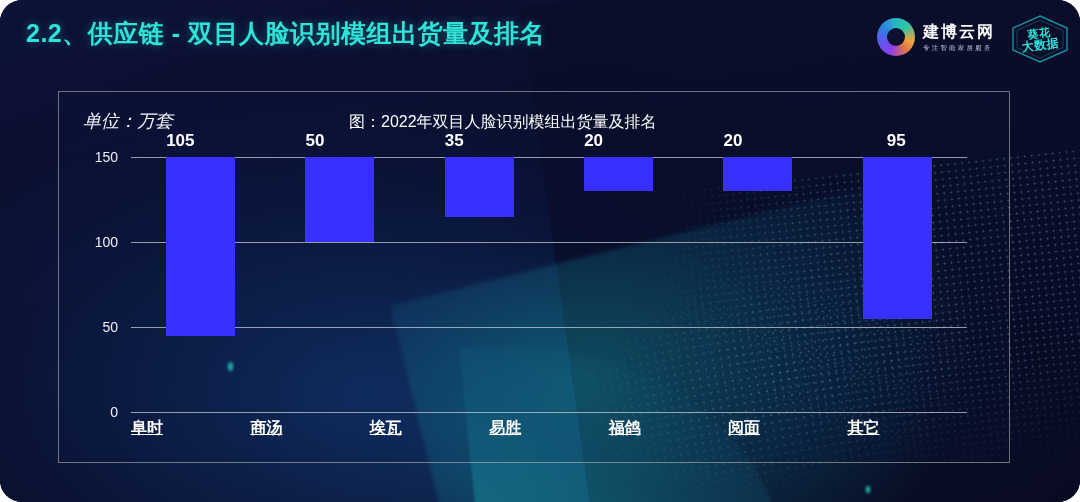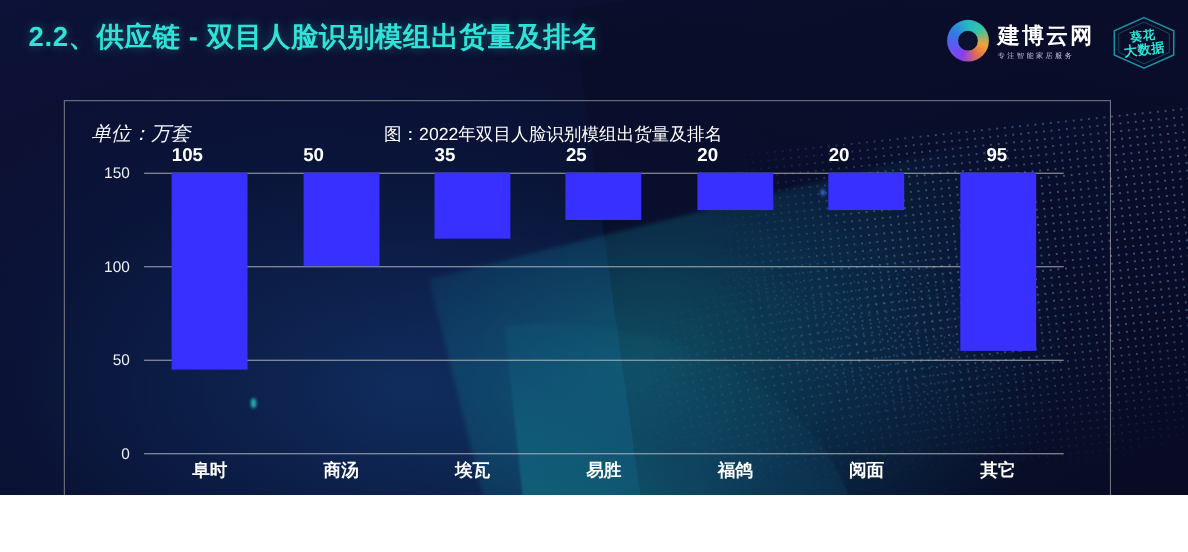--- a/index.html
+++ b/index.html
@@ -5,23 +5,24 @@
   * { box-sizing: border-box; margin: 0; padding: 0; }
   html, body {
     width: 1080px;
     height: 502px;
     overflow: hidden;
     font-family: "Liberation Sans", "DejaVu Sans", sans-serif;
   }
   #slide {
     position: relative;
     width: 1080px;
-    height: 450px;
+    height: 502px;
     background: #000000;
     overflow: hidden;
+    border-radius: 22px;
   }
 
   
   .bg-base {
     position: absolute; inset: 0;
     background:
       radial-gradient(ellipse 720px 420px at 34% 78%, rgba(22,72,140,0.55) 0%, rgba(13,38,90,0.25) 48%, rgba(10,18,52,0) 72%),
       radial-gradient(ellipse 520px 300px at 62% 90%, rgba(17,96,122,0.45) 0%, rgba(12,46,78,0.18) 55%, rgba(10,18,52,0) 78%),
       linear-gradient(160deg, #0d1238 0%, #0a0e2c 40%, #080b24 100%);
   }
@@ -119,21 +120,21 @@
   }
   .brand-mark::before {
     content: "";
     position: absolute; left: 17px; top: 3px;
     width: 12px; height: 12px; border-radius: 50%;
     background: #0c1130;
     opacity: 0;
   }
   .brand-text { display: flex; flex-direction: column; gap: 1px; }
   .brand-name {
-    font-size: 20px; font-weight: bold; color: #ffffff; letter-spacing: 2px;
+    font-size: 16px; font-weight: bold; color: #ffffff; letter-spacing: 2px;
   }
   .brand-sub {
     font-size: 6.5px; color: #b9c2d8; letter-spacing: 2.2px;
   }
   .hexlogo {
     position: absolute;
     right: 9px; top: 14px;
     width: 62px; height: 50px;
     display: flex; align-items: center; justify-content: center;
   }
@@ -219,25 +220,26 @@
     white-space: nowrap;
   }
   .xlabels {
     position: absolute;
     left: 72px; top: 326px;
     width: 836px;
     display: flex;
   }
   .xlabel {
     flex: 1 1 0;
-    text-align: center;
+    text-align: left;
     font-size: 16px;
     font-weight: bold;
     color: #ffffff;
     white-space: nowrap;
+    text-decoration: underline;
   }
 </style>
 </head>
 <body>
 
 <div id="slide">
 
   <div class="bg-base"></div>
   <div class="bg-diag"></div>
   <div class="bg-teal-sweep"></div>
@@ -300,25 +302,20 @@
             <div class="bar" style="height: 85px; background: rgb(55, 48, 255);">
               <div class="bar-value">50</div>
             </div>
           </div>
           <div class="bar-slot">
             <div class="bar" style="height: 59.5px; background: rgb(55, 48, 255);">
               <div class="bar-value">35</div>
             </div>
           </div>
           <div class="bar-slot">
-            <div class="bar" style="height: 42.5px; background: rgb(55, 48, 255);">
-              <div class="bar-value">25</div>
-            </div>
-          </div>
-          <div class="bar-slot">
             <div class="bar" style="height: 34px; background: rgb(55, 48, 255);">
               <div class="bar-value">20</div>
             </div>
           </div>
           <div class="bar-slot">
             <div class="bar" style="height: 34px; background: rgb(55, 48, 255);">
               <div class="bar-value">20</div>
             </div>
           </div>
           <div class="bar-slot">

